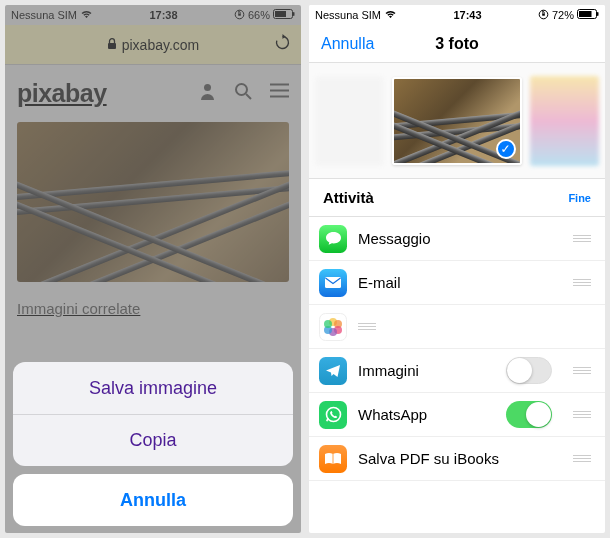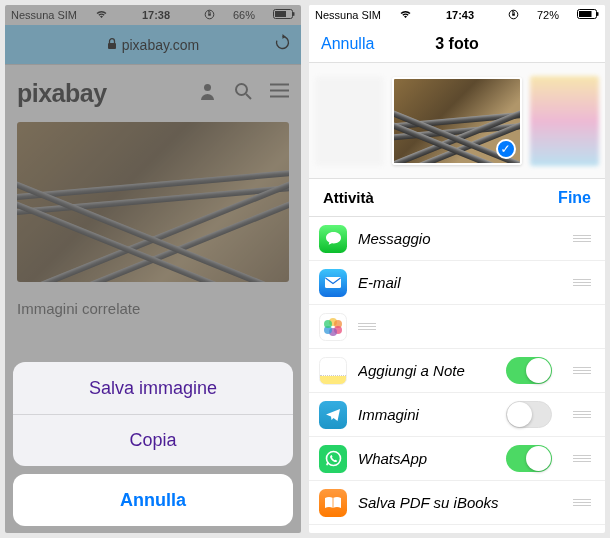--- a/index.html
+++ b/index.html
@@ -1,29 +1,29 @@
 <!DOCTYPE html>
 <html><head>
 <meta charset="utf-8">
 <style>
 * { margin: 0; padding: 0; box-sizing: border-box; font-family: -apple-system, "Helvetica Neue", Arial, sans-serif; }
 body { background: #e8e8e8; width: 610px; height: 538px; display: flex; gap: 8px; padding: 5px; }
 .screen { width: 297px; height: 528px; background: #fff; border-radius: 2px; overflow: hidden; position: relative; }
 
 
 .status-bar { height: 20px; display: flex; justify-content: space-between; align-items: center; padding: 0 6px; font-size: 11px; font-weight: 500; color: #000; }
-.status-left, .status-right { display: flex; align-items: center; gap: 18px; }
+.status-left, .status-right { display: flex; align-items: center; gap: 3px; }
 
 
 .screen1 { background: #f0f0f0; }
 .screen1 .dimmer { position: absolute; inset: 0; background: rgba(110,110,110,0.55); z-index: 2; }
-.nav-bar { height: 40px; background: #7dd3fc; border-bottom: 1px solid #ccc; display: flex; justify-content: center; align-items: center; position: relative; }
+.nav-bar { height: 40px; background: #fef9c3; border-bottom: 1px solid #ccc; display: flex; justify-content: center; align-items: center; position: relative; }
 .addr { display: flex; align-items: center; gap: 5px; color: #000; font-size: 14px; }
 .reload { position: absolute; right: 10px; font-size: 16px; color: #000; }
-.page-body { padding: 14px 12px; }
+.page-body { padding: 14px 12px; text-decoration: underline; }
 .brand { font-size: 25px; font-weight: 600; color: #222; letter-spacing: -0.5px; }
 .brand-row { display: flex; align-items: center; justify-content: space-between; margin-bottom: 14px; }
 .brand-icons { display: flex; gap: 18px; color: #555; font-size: 18px; }
 .hero { width: 100%; height: 160px; border-radius: 3px; background: linear-gradient(135deg, #8a6d3f 0%, #5d4a2e 40%, #b0966a 70%, #7a6240 100%); position: relative; overflow: hidden; }
 .rail { position: absolute; width: 200%; height: 6px; background: linear-gradient(to bottom, #999 0%, #555 50%, #333 100%); }
 .r1 { transform: rotate(-22deg); top: 80px; left: -50px; }
 .r2 { transform: rotate(-22deg); top: 100px; left: -50px; }
 .r3 { transform: rotate(22deg); top: 80px; right: -50px; left: auto; }
 .r4 { transform: rotate(22deg); top: 100px; right: -50px; left: auto; }
 .r5 { transform: rotate(-5deg); top: 50px; left: -20px; }
@@ -42,22 +42,22 @@
 .screen2 .nav2 { height: 38px; display: flex; align-items: center; justify-content: space-between; padding: 0 12px; border-bottom: 1px solid #e0e0e0; position: relative; }
 .nav2-left { color: #007aff; font-size: 16px; }
 .nav2-title { font-weight: 600; font-size: 16px; position: absolute; left: 50%; transform: translateX(-50%); }
 .preview-row { height: 116px; background: #fafafa; border-bottom: 1px solid #e0e0e0; display: flex; align-items: center; justify-content: center; gap: 8px; padding: 0 6px; }
 .thumb { width: 90px; height: 90px; background: #f0f0f0; border-radius: 3px; position: relative; }
 .thumb.main { width: 130px; height: 88px; border: 2px solid #fff; box-shadow: 0 1px 3px rgba(0,0,0,0.15); background: linear-gradient(135deg, #8a6d3f, #5d4a2e 40%, #b0966a 70%); overflow: hidden; }
 .thumb.side { opacity: 0.5; filter: blur(2px); width: 70px; }
 .check { position: absolute; right: 4px; bottom: 4px; width: 20px; height: 20px; border-radius: 50%; background: #007aff; border: 2px solid #fff; display: flex; align-items: center; justify-content: center; color: #fff; font-size: 12px; }
 .section-hdr { height: 38px; display: flex; align-items: center; justify-content: space-between; padding: 0 14px; border-bottom: 1px solid #e0e0e0; background: #fff; }
 .section-title { font-weight: 600; font-size: 15px; }
-.done { color: #007aff; font-weight: 600; font-size: 16px; }
-.act-row { height: 44px; display: flex; align-items: center; padding: 0 14px 0 10px; border-bottom: 1px solid #eee; background: #fff; gap: 11px; font-style: italic; }
+.done { color: #007aff; font-weight: 600; font-size: 11px; }
+.act-row { height: 44px; display: flex; align-items: center; padding: 0 14px 0 10px; border-bottom: 1px solid #eee; background: #fff; gap: 11px; }
 .act-icon { width: 28px; height: 28px; border-radius: 6.5px; display: flex; align-items: center; justify-content: center; font-size: 15px; flex-shrink: 0; }
 .act-label { flex: 1; font-size: 15px; color: #000; white-space: nowrap; overflow: hidden; text-overflow: ellipsis; }
 .handle { width: 18px; display: flex; flex-direction: column; gap: 2px; }
 .handle span { height: 1px; background: #ccc; }
 .toggle { width: 46px; height: 27px; border-radius: 14px; position: relative; }
 .toggle.on { background: #4cd964; }
 .toggle.off { background: #e5e5e5; border: 1px solid #ddd; }
 .knob { width: 25px; height: 25px; border-radius: 50%; background: #fff; position: absolute; top: 1px; box-shadow: 0 1px 3px rgba(0,0,0,0.25); }
 .toggle.on .knob { right: 1px; }
 .toggle.off .knob { left: 0; top: 0; }
@@ -269,32 +269,20 @@
             <div class="petal p6"></div>
           </div>
         </div>
         <div class="handle">
           <span></span>
           <span></span>
           <span></span>
         </div>
       </div>
       <div class="act-row">
-        <div class="act-icon ic-notes"></div>
-        <div class="act-label">Aggiungi a Note</div>
-        <div class="toggle on">
-          <div class="knob"></div>
-        </div>
-        <div class="handle" style="margin-left:10px">
-          <span></span>
-          <span></span>
-          <span></span>
-        </div>
-      </div>
-      <div class="act-row">
         <div class="act-icon ic-tg">
           <svg width="16" height="14" viewBox="0 0 16 14">
             <path d="M1 6.5 L15 1 L12.5 13 L8.5 10 L6.5 12 L6 8.5 Z" fill="#fff"></path>
           </svg>
         </div>
         <div class="act-label">Immagini</div>
         <div class="toggle off">
           <div class="knob"></div>
         </div>
         <div class="handle" style="margin-left:10px">

